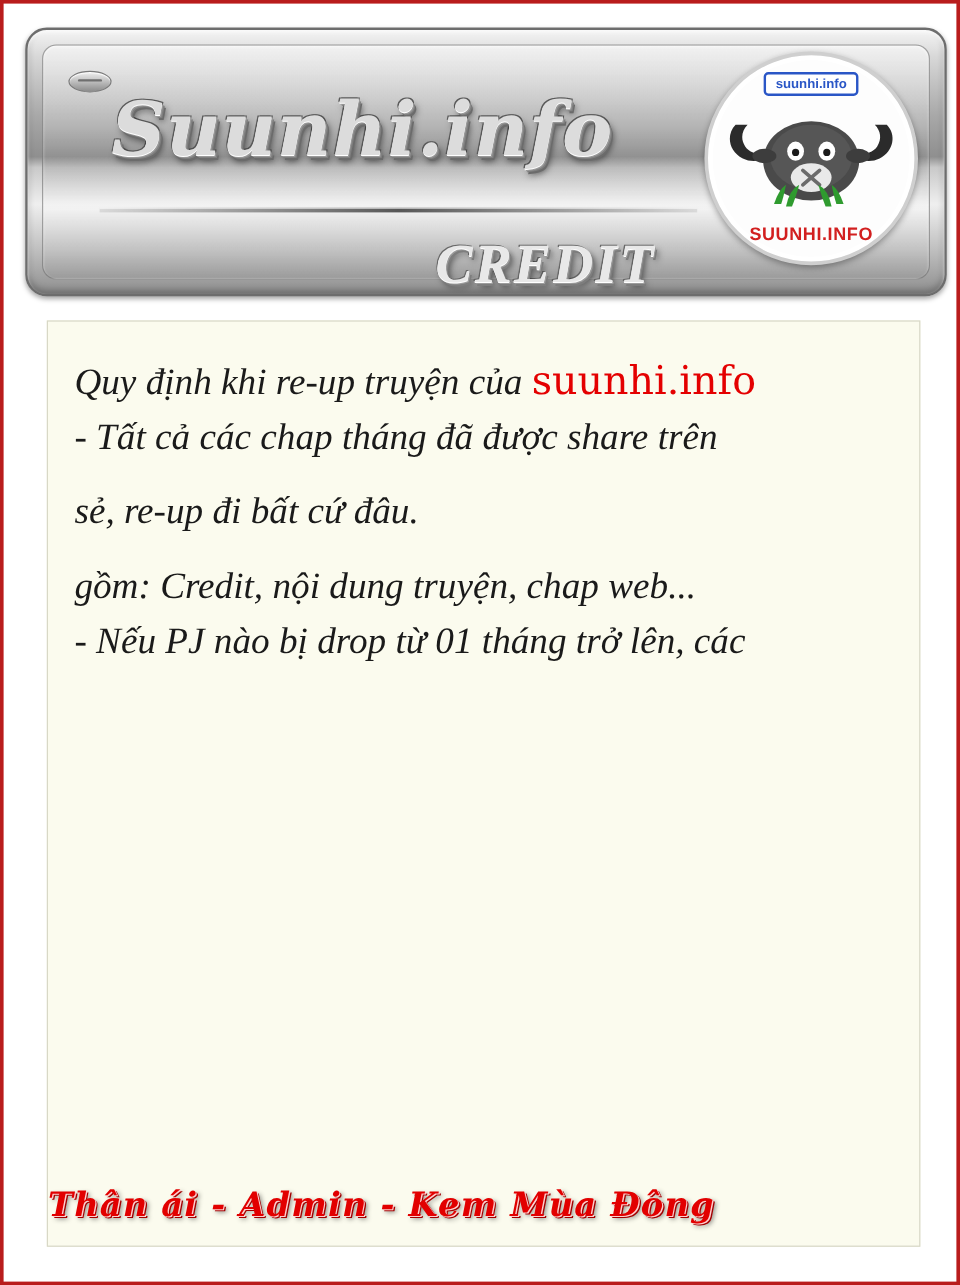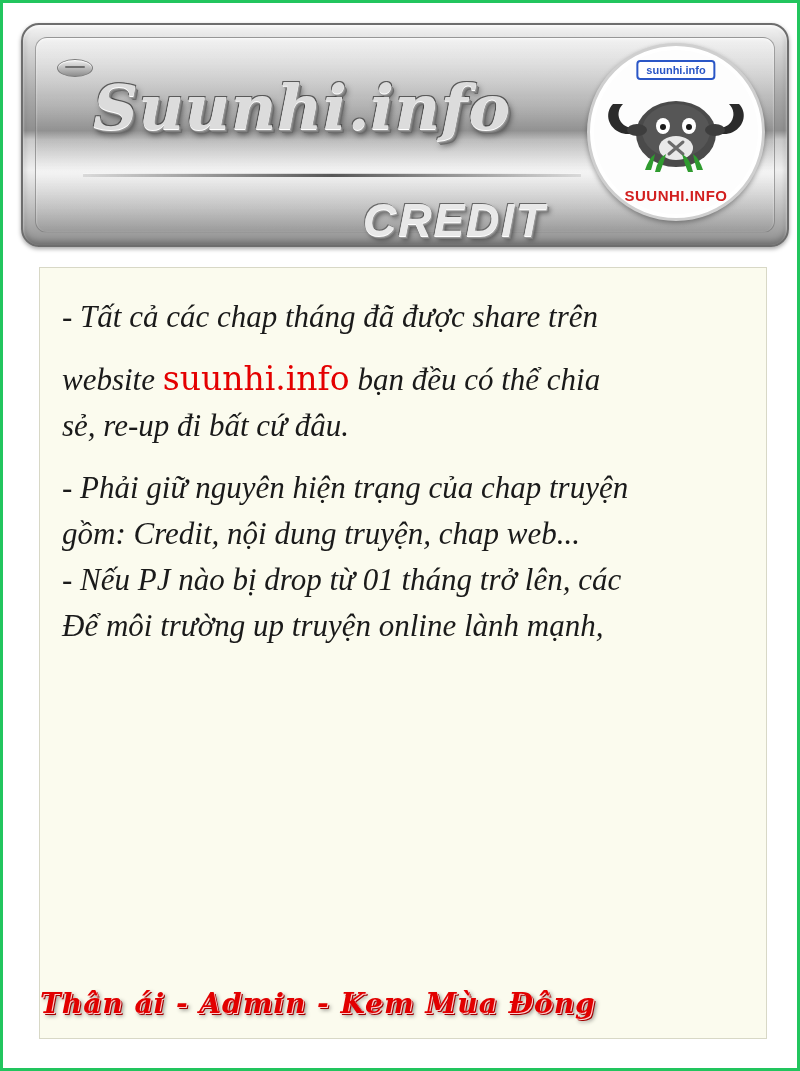--- a/index.html
+++ b/index.html
@@ -14,21 +14,21 @@
     position: relative;
     overflow: hidden;
   }
 
   .page {
     width: 800px;
     height: 1071px;
     position: relative;
     background: #ffffff;
     box-sizing: border-box;
-    border: 3px solid #22c55e;
+    border: 3px solid #b91c1c;
   }
 
   
   .banner {
     position: absolute;
     left: 18px;
     top: 20px;
     width: 764px;
     height: 220px;
     border-radius: 18px;
@@ -113,21 +113,21 @@
     top: 148px;
     width: 498px;
     height: 3px;
     background: linear-gradient(90deg, rgba(90,90,90,.15), rgba(60,60,60,.85), rgba(90,90,90,.15));
     border-top: 1px solid rgba(255,255,255,.75);
   }
   .credit-word {
     position: absolute;
     left: 340px;
     top: 168px;
-    font-family: Liberation Sans, sans-serif;
+    font-family: Liberation Serif, serif;
     font-style: italic;
     font-weight: bold;
     font-size: 46px;
     letter-spacing: 2px;
     color: #e8e8e8;
     text-shadow:
        0 1px 0 #ffffff,
        1px 2px 0 #9d9d9d,
        2px 3px 0 #7d7d7d,
        3px 4px 5px rgba(0,0,0,.5),
@@ -267,26 +267,24 @@
         <path d="M92 82 q-3 -14 -11 -18 q3 11 6 18 Z" fill="#2f9b2f"></path>
         <path d="M102 80 q-4 -12 -10 -16 q2 10 4 16 Z" fill="#2f9b2f"></path>
       </svg>
 
       <div class="logo-caption">SUUNHI.INFO</div>
     </div>
   </div>
 
   <div class="notice">
     <div id="notice-lines">
+        <div class="line"><span>Quy định khi re-up truyện của </span><span class="hl">suunhi.info</span></div>
         <div class="line"><span>- Tất cả các chap tháng đã được share trên</span></div>
         <div class="gap"></div>
-        <div class="line"><span>website </span><span class="hl">suunhi.info</span><span> bạn đều có thể chia</span></div>
         <div class="line"><span>sẻ, re-up đi bất cứ đâu.</span></div>
         <div class="gap"></div>
-        <div class="line"><span>- Phải giữ nguyên hiện trạng của chap truyện</span></div>
         <div class="line"><span>gồm: Credit, nội dung truyện, chap web...</span></div>
         <div class="line"><span>- Nếu PJ nào bị drop từ  01 tháng trở lên, các</span></div>
-        <div class="line"><span>Để môi trường up truyện online lành mạnh,</span></div>
       </div>
     <div class="signature">Thân ái - Admin - Kem Mùa Đông</div>
   </div>
 
 </div>
 
 </body></html>

